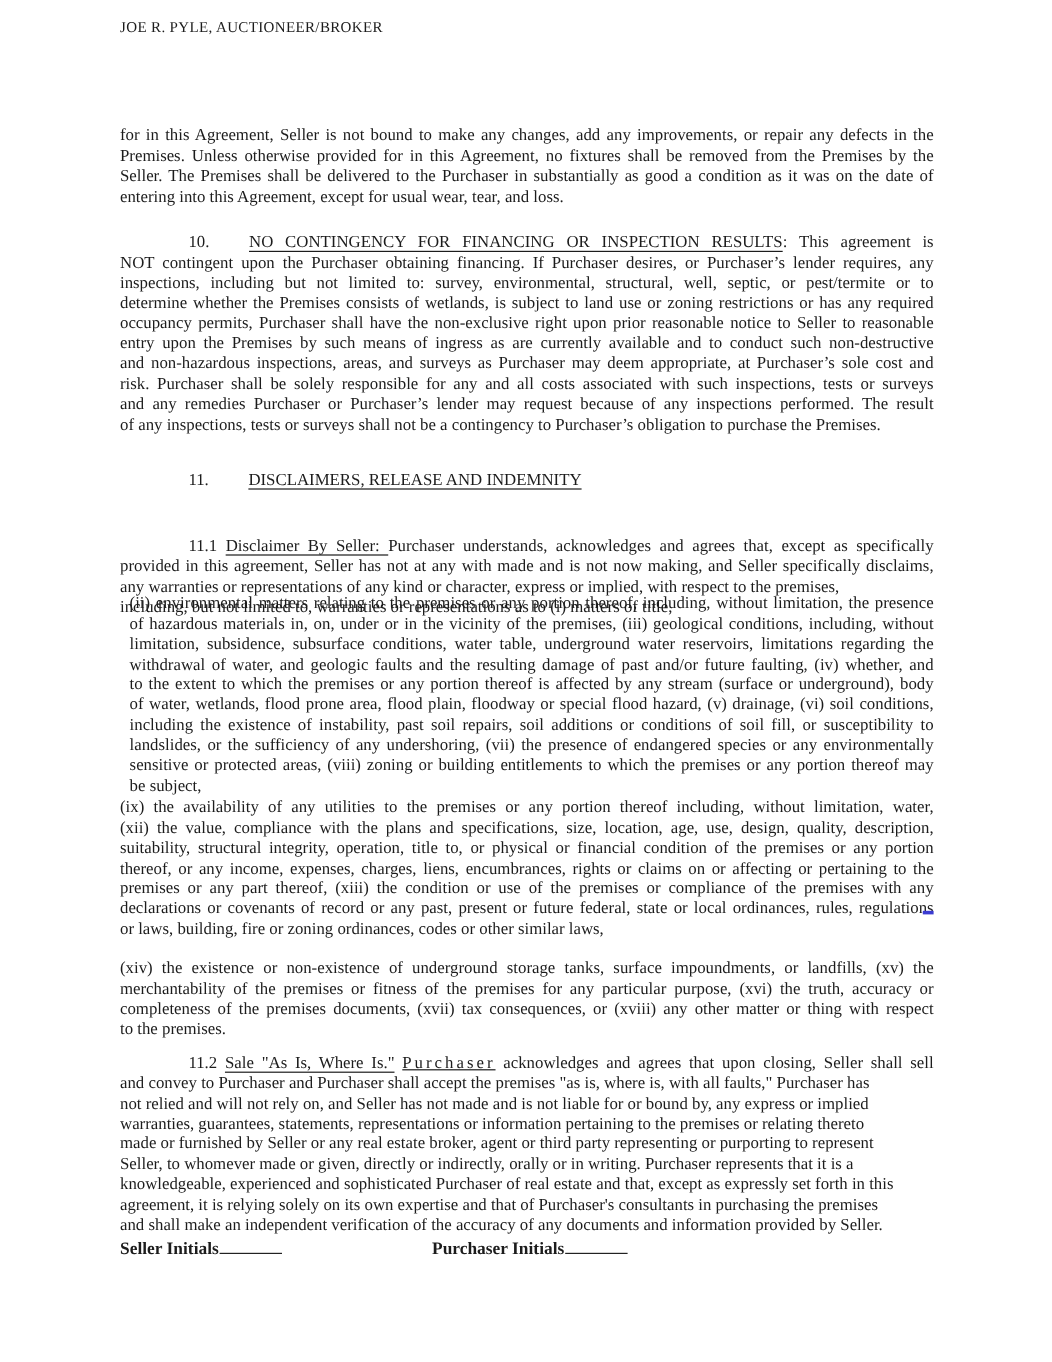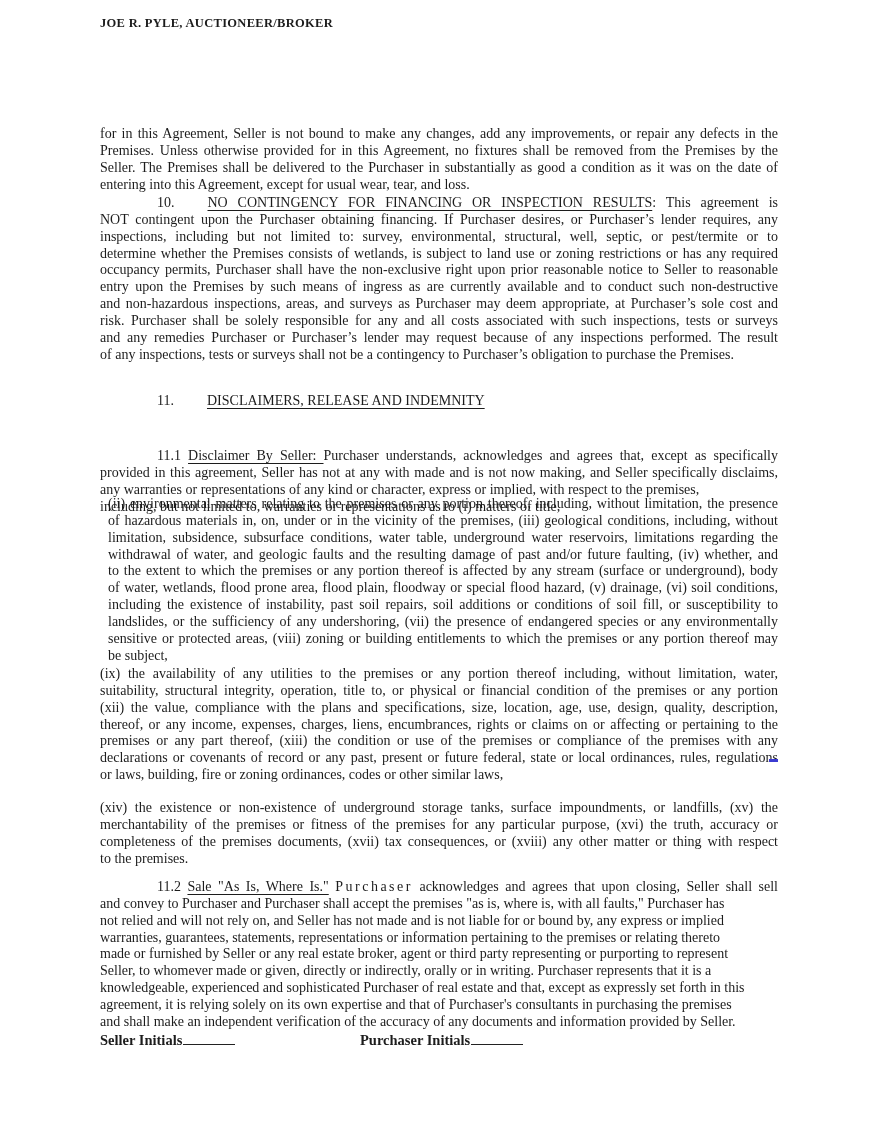--- a/index.html
+++ b/index.html
@@ -3,21 +3,21 @@
 <meta charset="utf-8">
 <style>
   html,body{margin:0;padding:0;}
   body{
     width:877px;height:1135px;background:#ffffff;position:relative;
     font-family:"Liberation Serif","DejaVu Serif",serif;color:#1c1c1c;
     overflow:hidden;
   }
   .header{
     position:absolute;left:100px;top:16px;
-    font-weight:bold;font-size:12.5px;letter-spacing:0.3px;
+    font-weight:normal;font-size:12.5px;letter-spacing:0.3px;
   }
   .block{position:absolute;font-size:14px;line-height:16.85px;}
   .line{min-height:16.85px;white-space:normal;}
   .jst{text-align:justify;text-align-last:justify;}
   .rag{text-align:center;text-align-last:left;}
   .u{text-decoration:underline;text-underline-offset:2.5px;}
   .gap{display:inline-block;height:1px;}
   .footer-item{
     position:absolute;top:1030px;font-weight:bold;font-size:14.5px;
   }
@@ -26,21 +26,21 @@
     border-bottom:1.4px solid #222;margin-left:1px;vertical-align:baseline;
   }
   .blue-dash{position:absolute;left:769px;top:759px;width:9px;height:2.6px;}
 </style>
 </head>
 <body>
 
 <div class="header">JOE R. PYLE, AUCTIONEER/BROKER</div>
 
 <div id="blocks">
-    <div class="block" style="top: 126px; left: 100px; width: 678px; font-family: Liberation Serif, serif;">
+    <div class="block" style="top: 106px; left: 100px; width: 678px; font-family: Liberation Serif, serif;">
       <div class="line jst"><span>for in this Agreement, Seller is not bound to make any changes, add any improvements, or repair any defects in the</span></div>
       <div class="line jst"><span>Premises. Unless otherwise provided for in this Agreement, no fixtures shall be removed from the Premises by the</span></div>
       <div class="line jst"><span>Seller.  The Premises shall be delivered to the Purchaser in substantially as good a condition as it was on the date of</span></div>
       <div class="line rag"><span>entering into this Agreement, except for usual wear, tear, and loss.</span></div>
     </div>
     <div class="block" style="top: 195px; left: 100px; width: 678px;">
       <div class="line jst" style="text-indent: 57px;"><span>10.</span><span class="gap" style="width: 33px;"></span><span class="u">NO CONTINGENCY FOR FINANCING OR INSPECTION RESULTS</span><span>: This agreement is</span></div>
       <div class="line jst"><span>NOT contingent upon the Purchaser obtaining financing. If Purchaser desires, or Purchaser’s lender requires, any</span></div>
       <div class="line jst"><span>inspections, including but not limited to: survey, environmental, structural, well, septic, or pest/termite or to</span></div>
       <div class="line jst"><span>determine whether the Premises consists of wetlands, is subject to land use or zoning restrictions or has any required</span></div>
@@ -67,35 +67,35 @@
       <div class="line jst"><span>withdrawal of water, and geologic faults and the resulting damage of past and/or future faulting, (iv) whether, and</span></div>
       <div class="line jst"><span>to the extent to which the premises or any portion thereof is affected by any stream (surface or underground), body</span></div>
       <div class="line jst"><span>of water, wetlands, flood prone area, flood plain, floodway or special flood hazard, (v) drainage, (vi) soil conditions,</span></div>
       <div class="line jst"><span>including the existence of instability, past soil repairs, soil additions or conditions of soil fill, or susceptibility to</span></div>
       <div class="line jst"><span>landslides, or the sufficiency of any undershoring, (vii) the presence of endangered species or any environmentally</span></div>
       <div class="line jst"><span>sensitive or protected areas, (viii) zoning or building entitlements to which the premises or any portion thereof may</span></div>
       <div class="line rag"><span>be subject,</span></div>
     </div>
     <div class="block" style="top: 666px; left: 100px; width: 678px;">
       <div class="line jst"><span>(ix) the availability of any utilities to the premises or any portion thereof including, without limitation, water,</span></div>
+      <div class="line jst"><span>(xii) the value, compliance with the plans and specifications, size, location, age, use, design, quality, description,</span></div>
       <div class="line jst"><span>suitability, structural integrity, operation, title to, or physical or financial condition of the premises or any portion</span></div>
-      <div class="line jst"><span>(xii) the value, compliance with the plans and specifications, size, location, age, use, design, quality, description,</span></div>
       <div class="line jst"><span>thereof, or any income, expenses, charges, liens, encumbrances, rights or claims on or affecting or pertaining to the</span></div>
       <div class="line jst"><span>premises or any part thereof, (xiii) the condition or use of the premises or compliance of the premises with any</span></div>
       <div class="line jst"><span>declarations or covenants of record or any past, present or future federal, state or local ordinances, rules, regulations</span></div>
       <div class="line rag"><span>or laws, building, fire or zoning ordinances, codes or other similar laws,</span></div>
     </div>
     <div class="block" style="top: 800px; left: 100px; width: 678px;">
       <div class="line jst"><span>(xiv) the existence or non-existence of underground storage tanks, surface impoundments, or landfills, (xv) the</span></div>
       <div class="line jst"><span>merchantability of the premises or fitness of the premises for any particular purpose, (xvi) the truth, accuracy or</span></div>
       <div class="line jst"><span>completeness of the premises documents, (xvii) tax consequences, or (xviii) any other matter or thing with respect</span></div>
       <div class="line rag"><span>to the premises.</span></div>
     </div>
     <div class="block" style="top: 879px; left: 100px; width: 678px;">
-      <div class="line jst" style="text-indent: 57px;"><span>11.2 </span><span class="u">Sale "As Is, Where Is."</span><span> </span><span style="letter-spacing: 2.5px;">Purchaser</span><span> acknowledges and agrees that upon closing, Seller shall sell</span></div>
+      <div class="line jst" style="text-indent: 57px;"><span>11.2 </span><span class="u">Sale "As Is, Where Is."</span><span> </span><span style="letter-spacing: 2.5px; text-decoration: underline;">Purchaser</span><span> acknowledges and agrees that upon closing, Seller shall sell</span></div>
       <div class="line rag"><span>and convey to Purchaser and Purchaser shall accept the premises "as is, where is, with all faults," Purchaser has</span></div>
       <div class="line rag"><span>not relied and will not rely on, and Seller has not made and is not liable for or bound by, any express or implied</span></div>
       <div class="line rag"><span>warranties, guarantees, statements, representations or information pertaining to the premises or relating thereto</span></div>
       <div class="line rag"><span>made or furnished by Seller or any real estate broker, agent or third party representing or purporting to represent</span></div>
       <div class="line rag"><span>Seller, to whomever made or given, directly or indirectly, orally or in writing. Purchaser represents that it is a</span></div>
       <div class="line rag"><span>knowledgeable, experienced and sophisticated Purchaser of real estate and that, except as expressly set forth in this</span></div>
       <div class="line rag"><span>agreement, it is relying solely on its own expertise and that of Purchaser's consultants in purchasing the premises</span></div>
       <div class="line rag"><span>and shall make an independent verification of the accuracy of any documents and information provided by Seller.</span></div>
     </div>
   </div>

